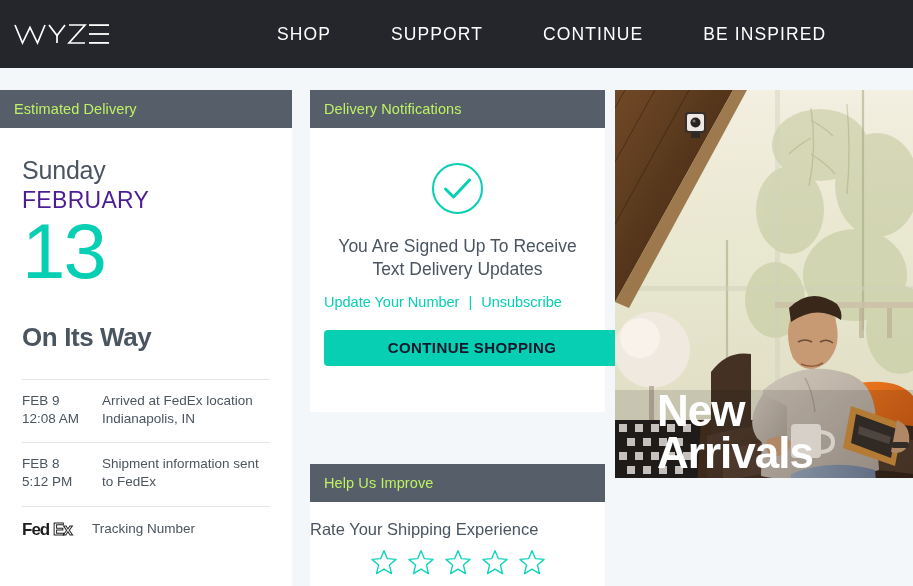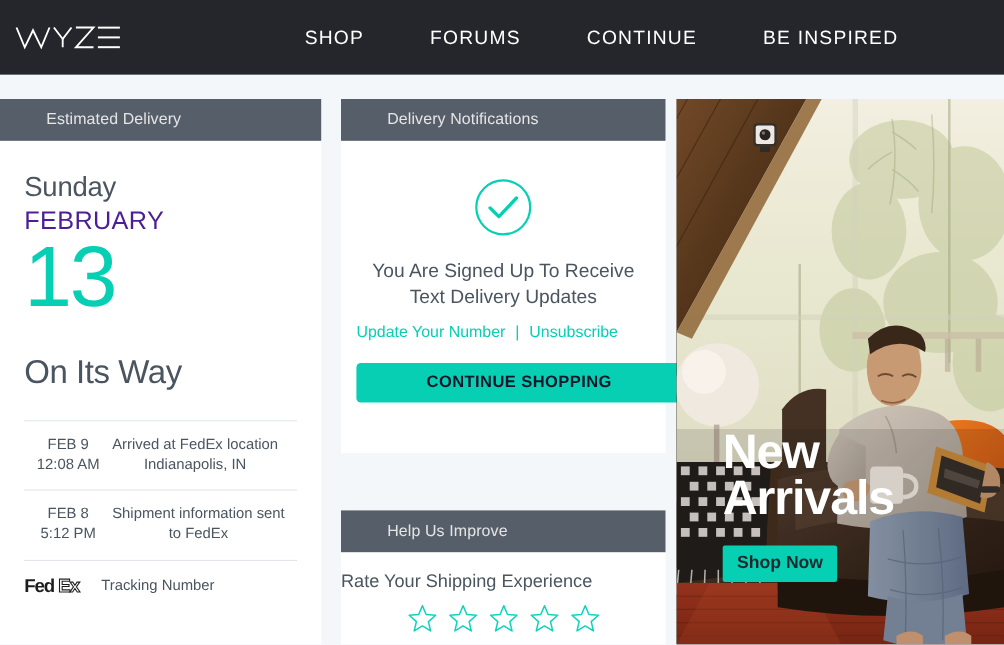--- a/index.html
+++ b/index.html
@@ -41,53 +41,51 @@
   }
 
   .panel{ position:absolute; background:#ffffff; }
   .panel-head{
     background:#555e69;
     height:38px;
     display:flex; align-items:center;
     padding-left:14px;
   }
   .panel-head-title{
-    color:#e5e5e5;
+    color:#bef264;
     font-size:14.5px;
     font-weight:400;
     letter-spacing:.1px;
-    margin-left:28px;
   }
 
   
   #panel-left{ left:0; top:22px; width:292px; height:496px; }
   #left-body{ padding:0 22px; }
   .eta-day{
     font-size:25px; color:#4a5560; font-weight:400;
     margin-top:28px; letter-spacing:-.2px;
   }
   .eta-month{
     font-size:23px; color:#4c1d95; font-weight:400;
     letter-spacing:.3px; margin-top:2px;
   }
   .eta-date{
     font-size:78px; line-height:.92;
     color:#06cfb4; font-weight:400;
     margin-top:2px; letter-spacing:-2px;
   }
   .status-title{
-    font-size:30px; color:#4a5560; font-weight:400;
+    font-size:26px; color:#4a5560; font-weight:700;
     margin-top:34px; letter-spacing:-.4px;
   }
   #history{ margin-top:26px; }
   .hist-row{
     display:flex;
     border-top:1px solid #e2e6ea;
     padding:12px 0 14px 0;
-    text-align:center;
   }
   .hist-when{
     width:80px; flex:none;
     font-size:13.5px; line-height:1.35;
     color:#4a5560;
   }
   .hist-what{
     font-size:13.5px; line-height:1.35;
     color:#4a5560;
   }
@@ -126,21 +124,21 @@
 
   
   #panel-mid2{ left:310px; top:396px; width:295px; height:122px; }
   #mid2-body{ padding-top:18px; text-align:left; }
   .rate-text{ font-size:16.5px; color:#4a5560; }
   .stars{ margin-top:10px; display:flex; justify-content:center; gap:9px; }
   .star{ cursor:pointer; display:block; }
 
   
   #panel-right{
-    left:615px; top:22px; width:298px; height:496px;
+    left:615px; top:22px; width:298px; height:388px;
     overflow:hidden;
     background:#3a2a1c;
   }
   #promo-art{ position:absolute; inset:0; width:298px; height:496px; }
   #promo-copy{
     position:absolute; left:42px; top:300px; z-index:4;
   }
   .promo-title{
     color:#ffffff; font-weight:bold;
     font-size:44px; line-height:.96;
@@ -173,21 +171,21 @@
       <g fill="#ffffff">
         <rect x="76" y="7.2" width="20" height="1.8"></rect>
         <rect x="76" y="16.1" width="20" height="1.8"></rect>
         <rect x="76" y="25" width="20" height="1.8"></rect>
       </g>
     </svg>
   </a>
 
   <nav id="navlinks">
     <a class="navlink" href="#">SHOP</a>
-    <a class="navlink" href="#">FORUMS</a>
+    <a class="navlink" href="#">SUPPORT</a>
     <a class="navlink" href="#">CONTINUE</a>
     <a class="navlink" href="#">BE INSPIRED</a>
   </nav>
 </div>
 
 <div id="page">
 
   <section id="panel-left" class="panel">
     <div class="panel-head">
       <span class="panel-head-title">Estimated Delivery</span>

